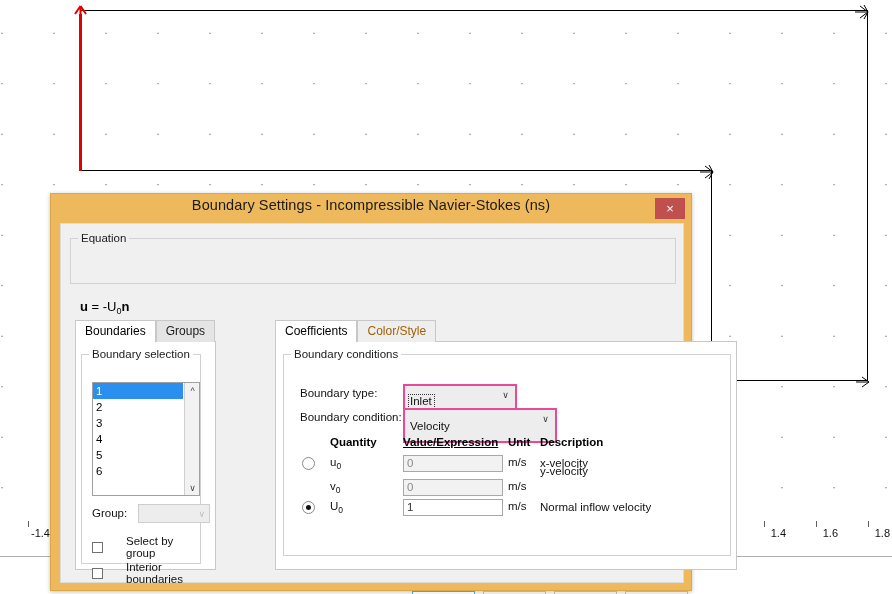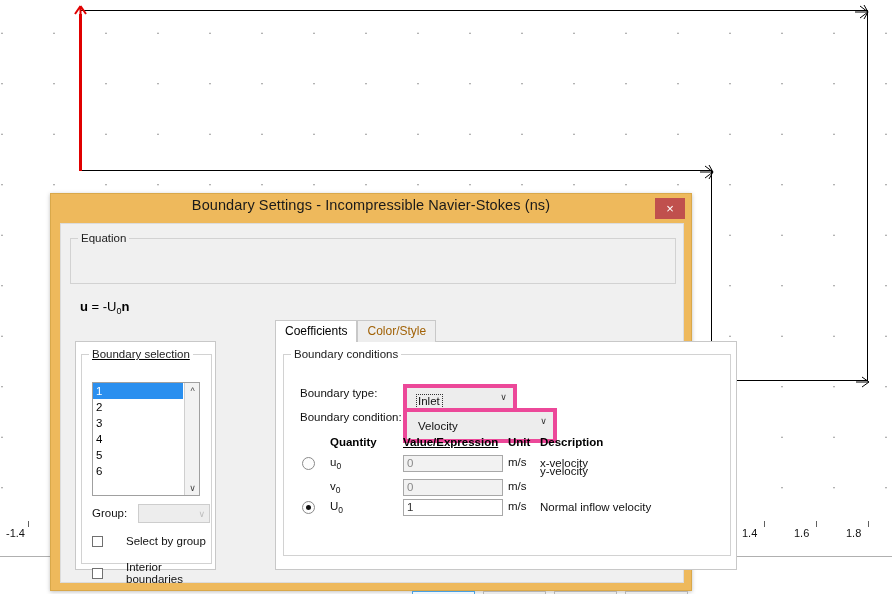--- a/index.html
+++ b/index.html
@@ -35,21 +35,21 @@
   }
   #axis-top-rule {
     position: absolute; left: 0; top: 521px; width: 892px; height: 1px; background: #b0b0b0;
   }
   #axis-bottom-rule {
     position: absolute; left: 0; top: 556px; width: 892px; height: 1px; background: #b0b0b0;
   }
   .tick-mark { position: absolute; top: 521px; width: 1px; height: 6px; background: #606060; }
   .tick-label {
     position: absolute; top: 527px;
-    font-size: 11px; color: #111; text-align: left;
+    font-size: 11px; color: #111; text-align: right;
     width: 44px; margin-left: -22px;
   }
   #lower-blank { position: absolute; left: 0; top: 557px; width: 892px; height: 37px; background: #ffffff; }
 
   
   #dialog {
     position: absolute; left: 50px; top: 193px; width: 642px; height: 398px;
     background: #eeb95c;
     border: 1px solid #d9a84a;
     box-shadow: 0 1px 4px rgba(0,0,0,0.25);
@@ -112,21 +112,21 @@
 
   .tabpanel {
     position: absolute;
     background: #ffffff;
     border: 1px solid #c8c8c8;
   }
 
   
   #left-tabs { left: 14px; top: 96px; z-index: 5; }
   #left-panel { left: 14px; top: 117px; width: 141px; height: 229px; }
-  #bsel-group { left: 5px; top: 6px; width: 131px; height: 216px; text-decoration: underline; }
+  #bsel-group { left: 5px; top: 6px; width: 120px; height: 216px; }
 
   #listbox {
     position: absolute; left: 10px; top: 22px; width: 108px; height: 114px;
     background: #ffffff; border: 1px solid #a0a0a0; overflow: hidden;
   }
   #list-items { position: absolute; left: 0; top: 0; right: 16px; }
   .list-item {
     font-size: 11.5px; padding: 1px 3px; color: #000; line-height: 15px; height: 16px;
     cursor: pointer;
   }
@@ -165,23 +165,23 @@
   #right-tabs { left: 214px; top: 96px; z-index: 5; }
   #right-panel { left: 214px; top: 117px; width: 462px; height: 229px; }
   #bc-group { left: 7px; top: 6px; width: 448px; height: 208px; }
 
   .field-label { position: absolute; font-size: 11.5px; color: #111; }
   #lbl-btype { left: 16px; top: 27px; }
   #lbl-bcond { left: 16px; top: 51px; }
 
   .combo {
     position: absolute; height: 35px;
-    background: #ededed; border: 4px solid #ec4899;
+    background: #ededed; border: 2px solid #ec4899;
     display: flex; align-items: center;
-    font-size: 11.5px; color: #111; padding-left: 11px;
+    font-size: 11.5px; color: #111; padding-left: 5px;
     cursor: pointer;
   }
   .combo .cb-arrow {
     position: absolute; right: 0; top: 0; width: 19px; height: 17px;
     display: flex; align-items: center; justify-content: center;
     font-size: 9px; color: #333;
   }
   #cmb-btype { left: 119px; top: 24px; width: 114px; }
   #cmb-btype .cb-text {
     border: 1px dotted #333; padding: 0 2px 0 1px; margin-left: -2px; line-height: 13px;
@@ -290,20 +290,23 @@
 
     <div id="dlg-body">
 
       <fieldset class="grp" id="eq-group">
         <legend>Equation</legend>
         <div id="eq-text">
           <b>u</b><span> = -U</span><span class="sub">0</span><b>n</b>
         </div>
       </fieldset>
 
+      <div class="tabstrip" id="left-tabs">
+        <div class="tab active">Boundaries</div><div class="tab">Groups</div>
+      </div>
 
       <div class="tabpanel" id="left-panel">
         <fieldset class="grp" id="bsel-group">
           <legend>Boundary selection</legend>
 
           <div id="listbox">
             <div id="list-items">
               <div class="list-item sel">1</div>
               <div class="list-item">2</div>
               <div class="list-item">3</div>

